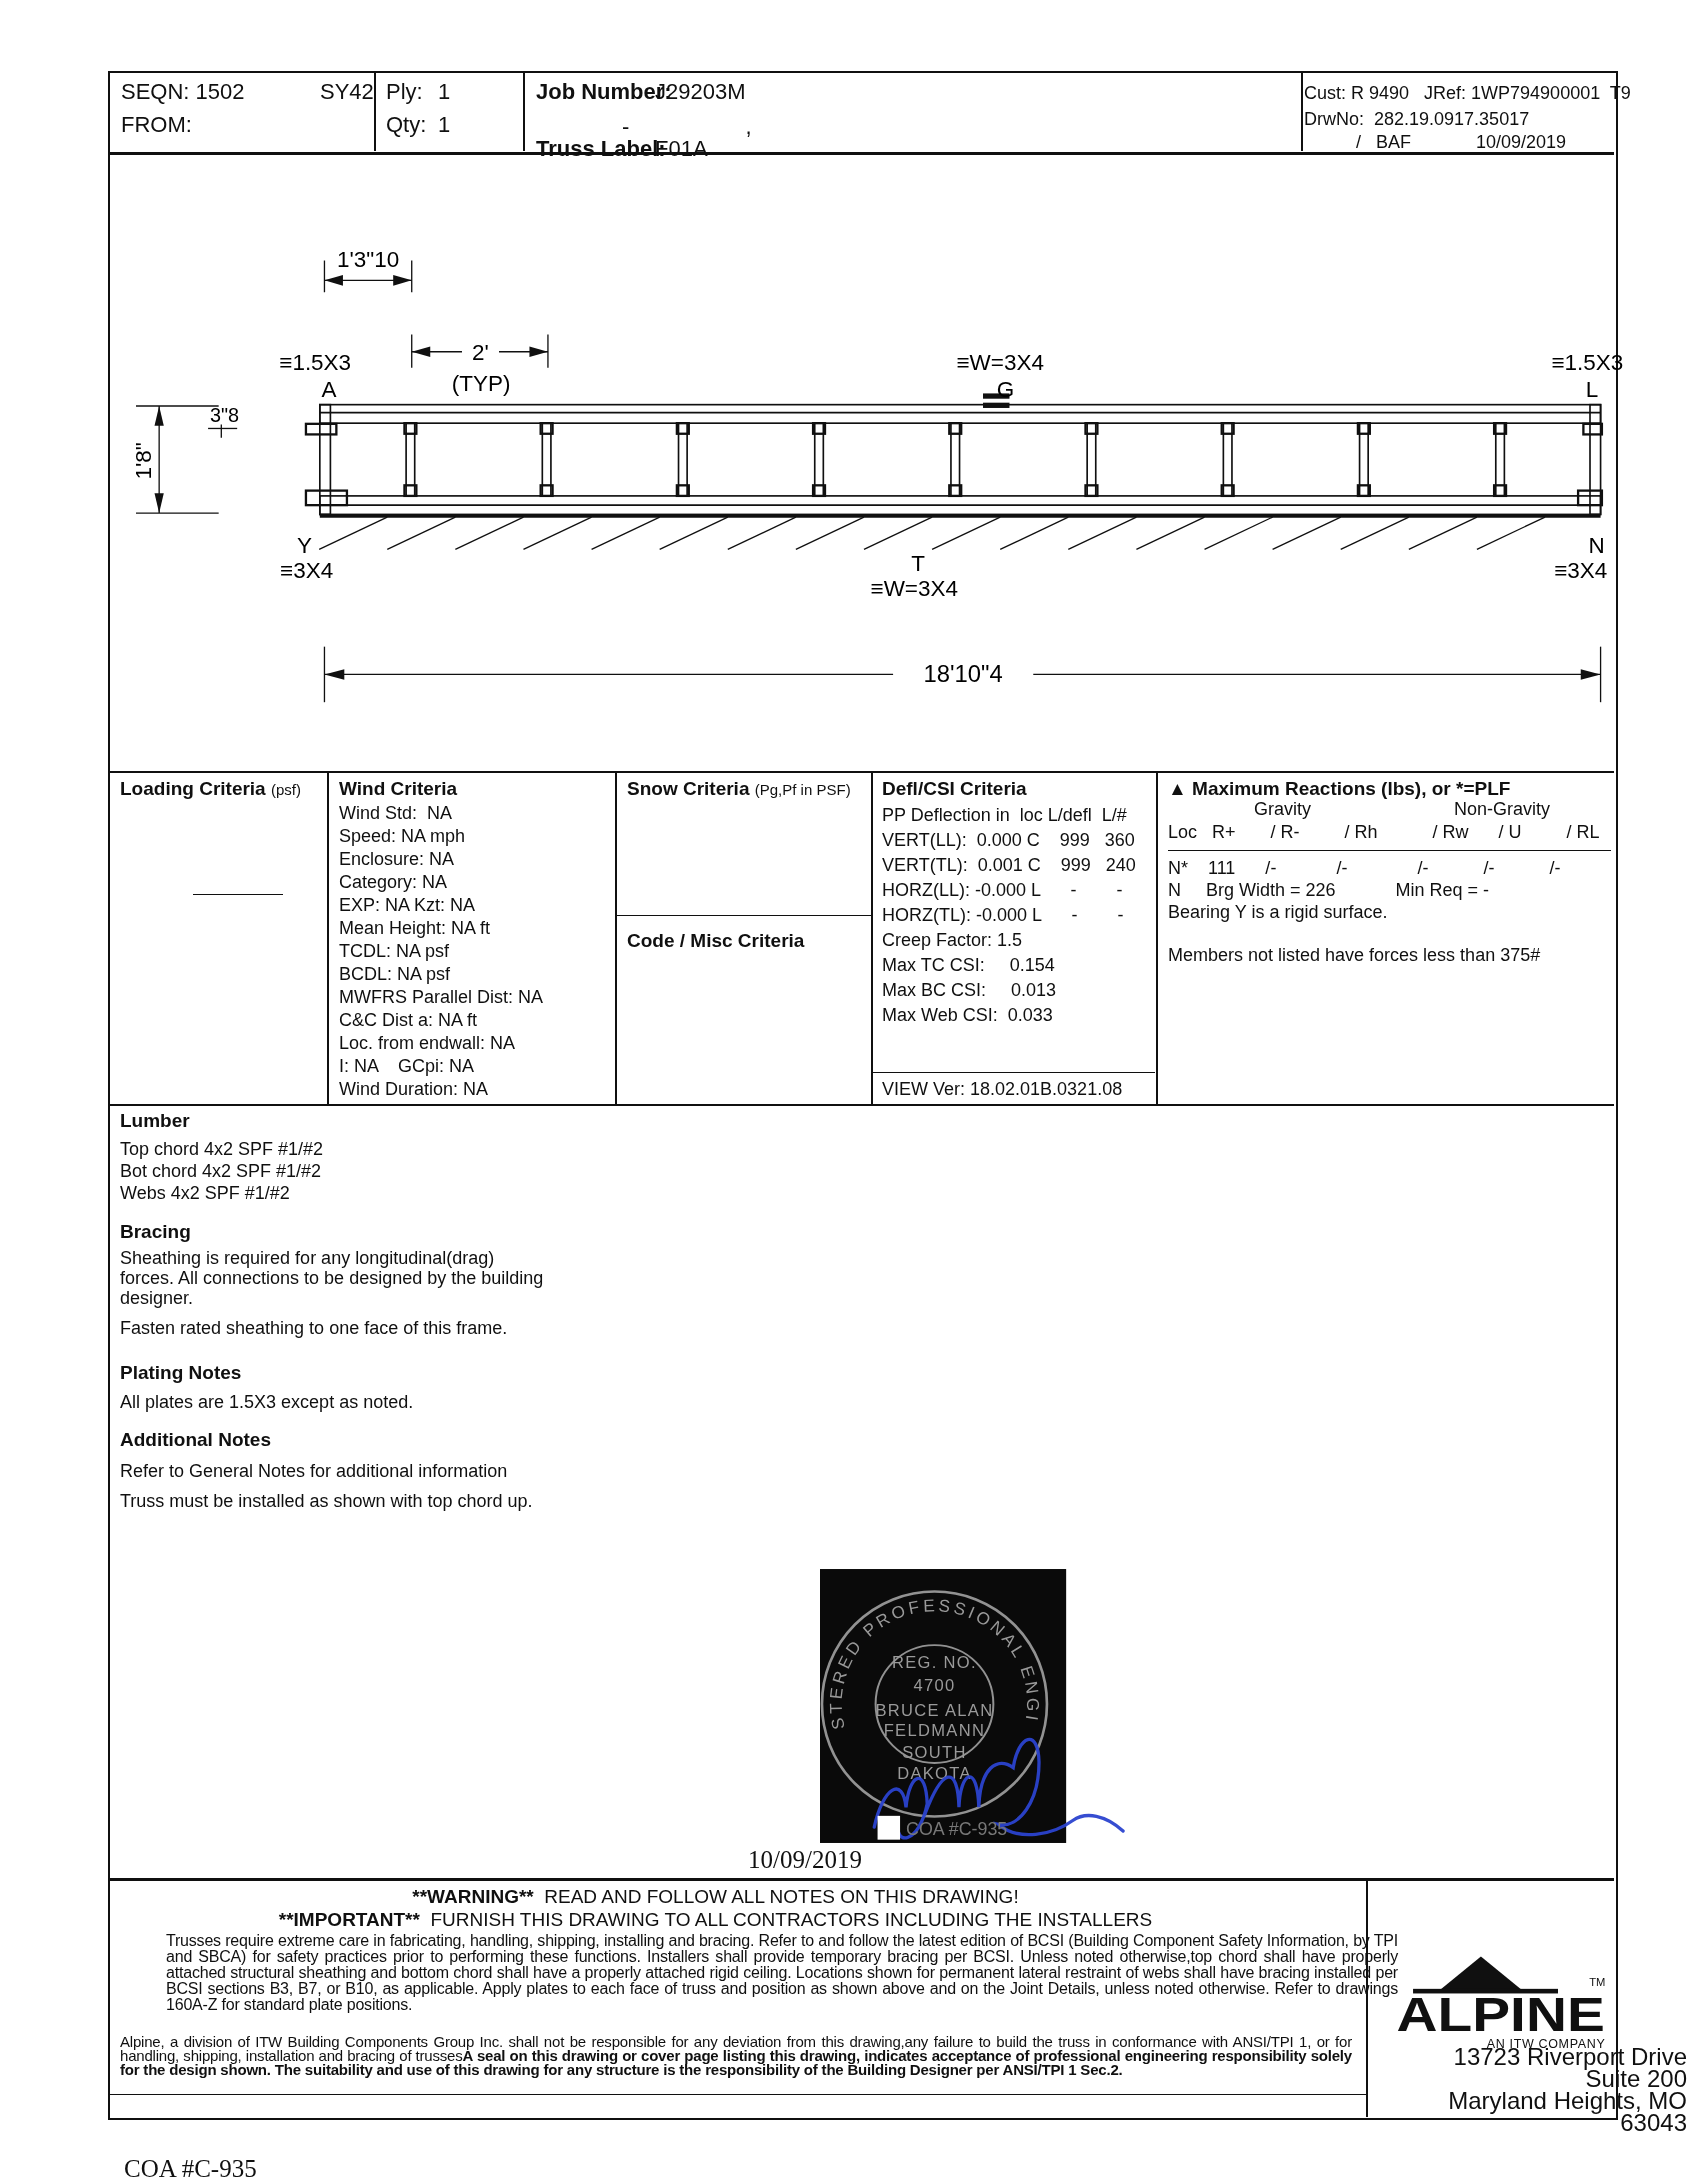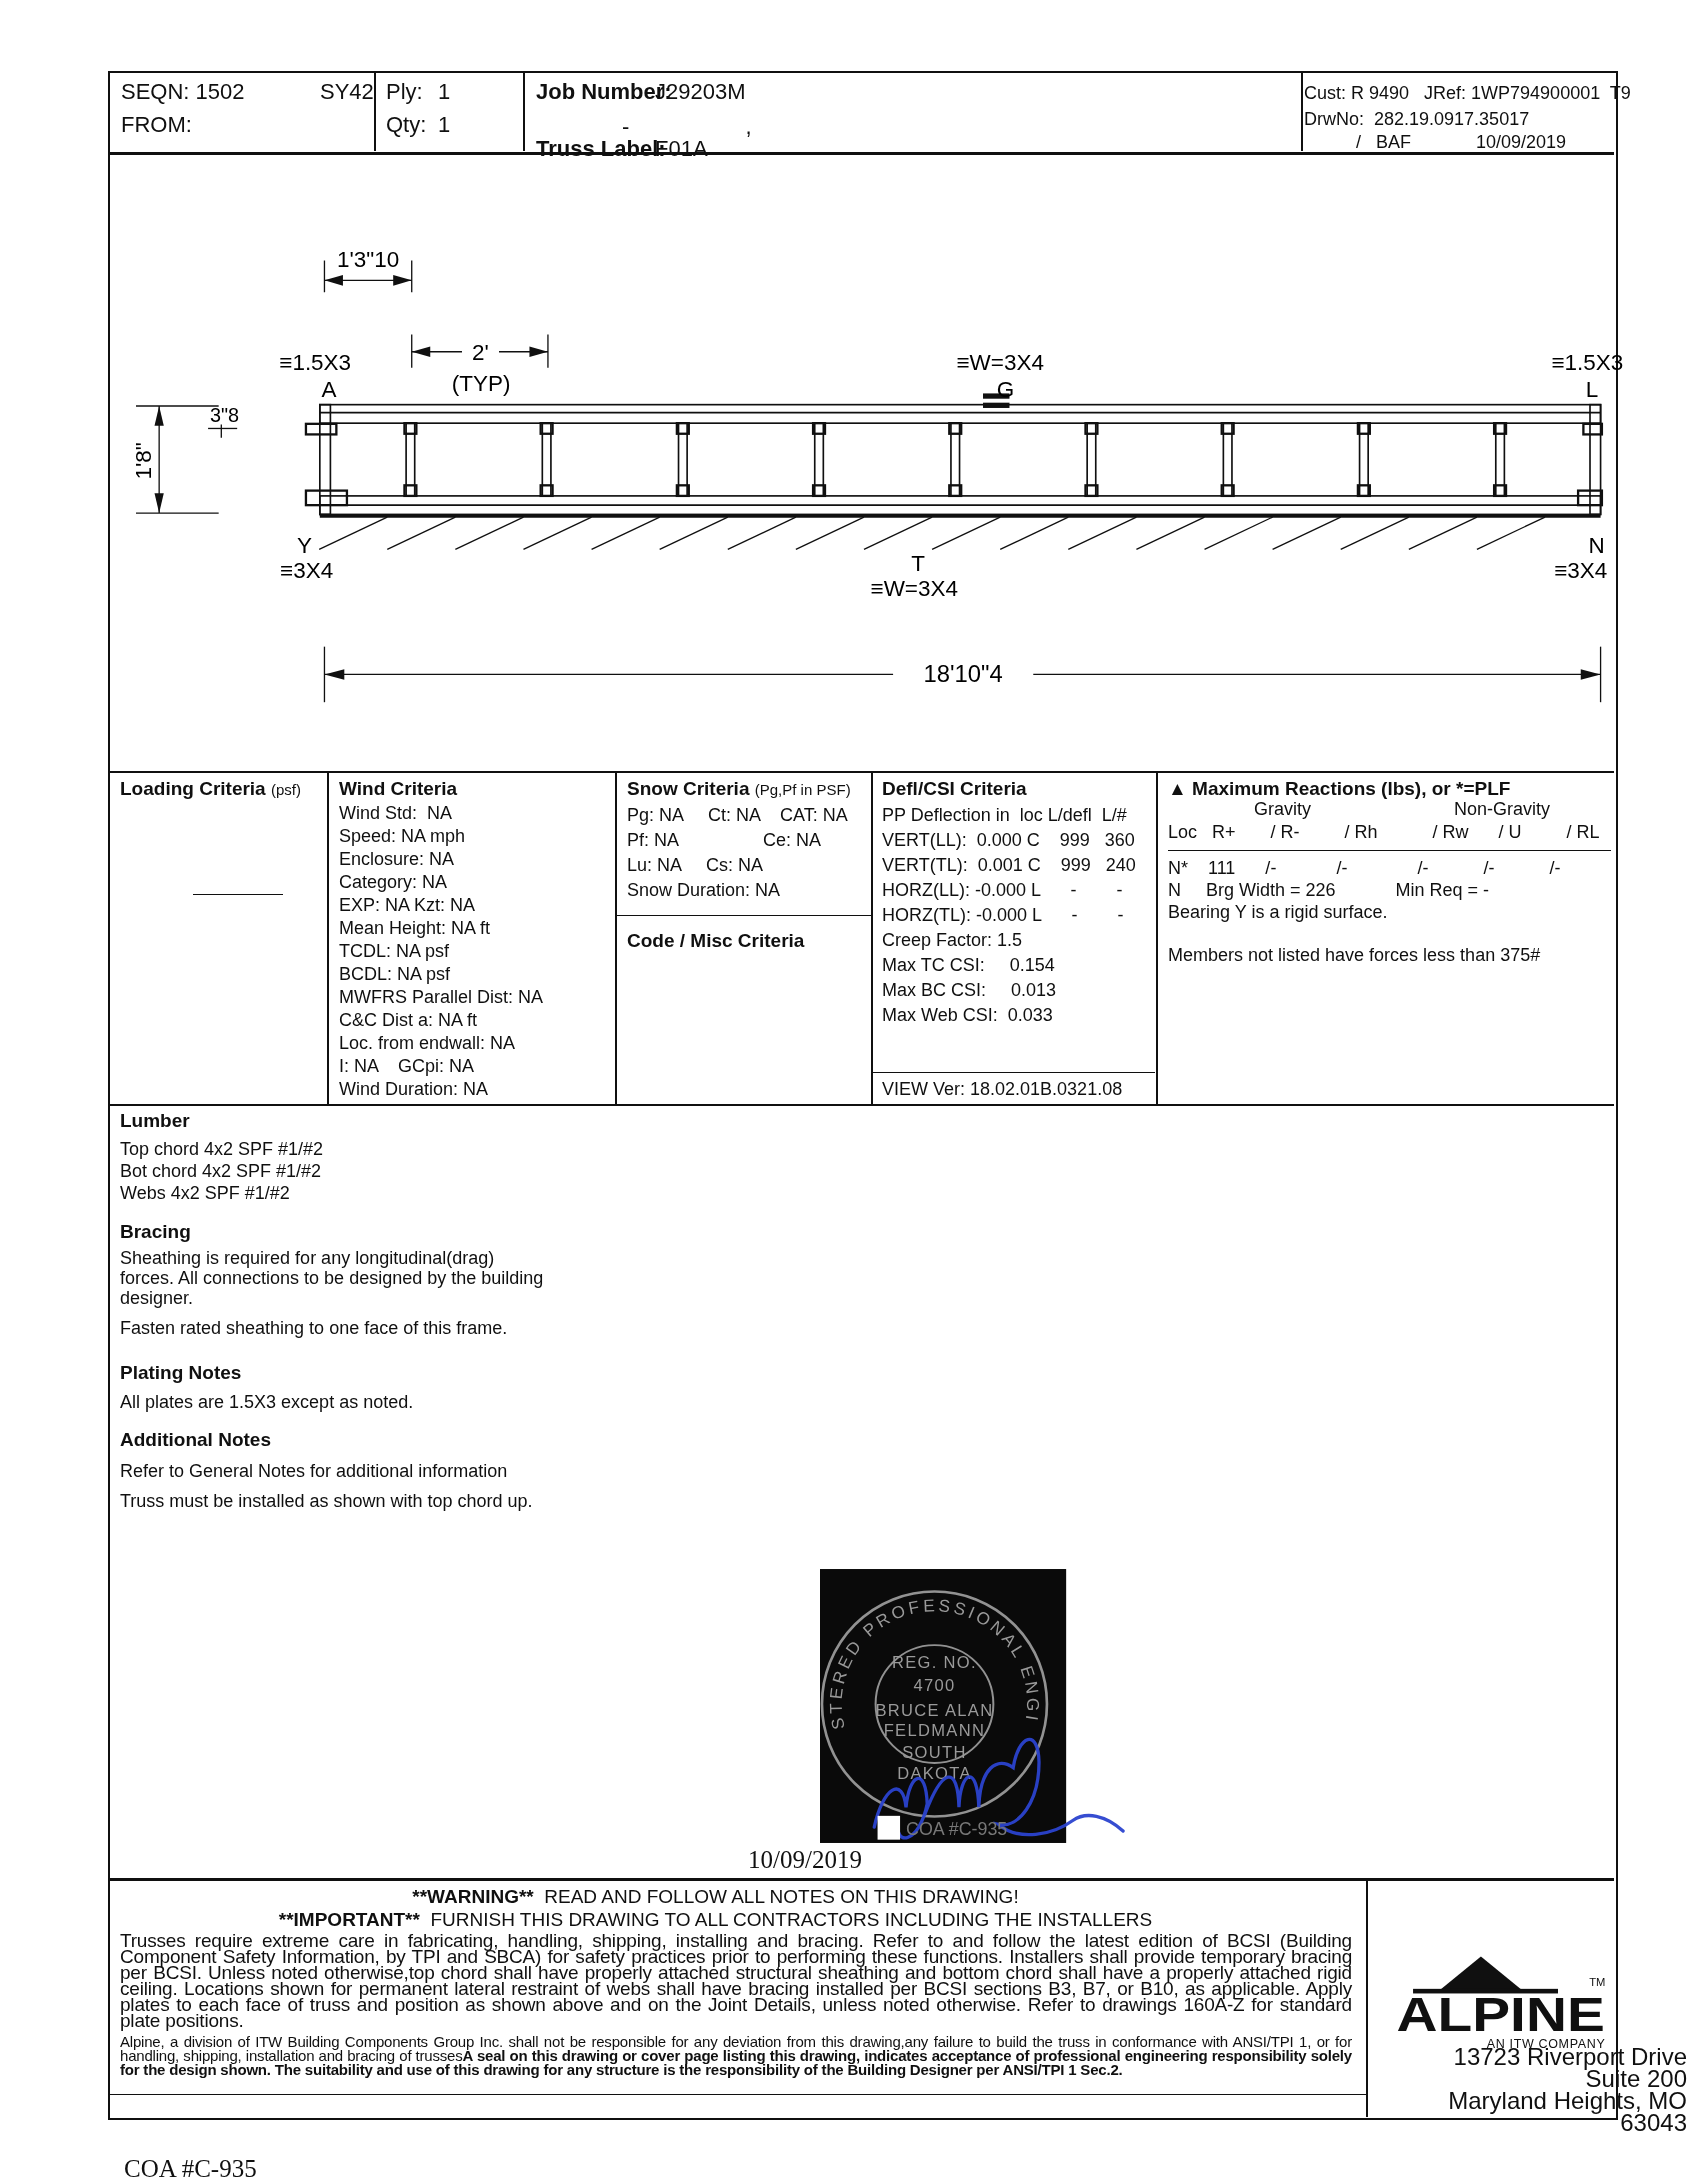--- a/index.html
+++ b/index.html
@@ -29,21 +29,21 @@
   .r-txt{font-size:18px;white-space:pre;}
   
   .n-head{font-size:19px;font-weight:bold;}
   .n-rows{font-size:18px;}
   .n-rows div{height:22px;line-height:22px;white-space:pre;}
   .n-rows2 div{height:20px;line-height:20px;white-space:pre;}
   .n-rows3 div{height:30px;line-height:30px;white-space:pre;}
   .n-line{font-size:18px;white-space:pre;}
   
   .w-center{text-align:center;font-size:19px;}
-  .w-para{font-size:19px;line-height:16px;text-align:justify;letter-spacing:-0.2px;}
+  .w-para{font-size:16px;line-height:16px;text-align:justify;letter-spacing:-0.2px;margin-left:46px;}
   .w-para2{font-size:15px;line-height:14.2px;text-align:justify;letter-spacing:-0.2px;}
   .w-footer{font-size:15px;white-space:pre;letter-spacing:-0.2px;}
   .serif{font-family:"Liberation Serif", serif;}
   .addr{font-size:24px;line-height:22px;text-align:right;}
   svg text{font-family:"Liberation Sans", sans-serif;}
 </style>
 </head>
 <body>
 
 <div class="page">
@@ -228,21 +228,20 @@
     <span class="c-unit">(psf)</span>
   </div>
 
   <div class="abs c-head" style="left:339px;top:778px;">Wind Criteria</div>
   <div class="abs c-rows lh-wind" style="left:339px;top:802px;"><div>Wind Std:  NA</div><div>Speed: NA mph</div><div>Enclosure: NA</div><div>Category: NA</div><div>EXP: NA Kzt: NA</div><div>Mean Height: NA ft</div><div>TCDL: NA psf</div><div>BCDL: NA psf</div><div>MWFRS Parallel Dist: NA</div><div>C&amp;C Dist a: NA ft</div><div>Loc. from endwall: NA</div><div>I: NA    GCpi: NA</div><div>Wind Duration: NA</div></div>
 
   <div class="abs c-head" style="left:627px;top:778px;">
     <span>Snow Criteria</span>
     <span class="c-unit">(Pg,Pf in PSF)</span>
   </div>
-  <div class="abs c-rows lh-snow" style="left:627px;top:803px;"><div>Pg: NA     Ct: NA    CAT: NA</div><div>Pf: NA                 Ce: NA</div><div>Lu: NA     Cs: NA</div><div>Snow Duration: NA</div></div>
 
   <div class="abs c-head" style="left:627px;top:930px;">Code / Misc Criteria</div>
 
   <div class="abs c-head" style="left:882px;top:778px;">Defl/CSI Criteria</div>
   <div class="abs c-rows lh-defl" style="left:882px;top:803px;"><div>PP Deflection in  loc L/defl  L/#</div><div>VERT(LL):  0.000 C    999   360</div><div>VERT(TL):  0.001 C    999   240</div><div>HORZ(LL): -0.000 L      -        -</div><div>HORZ(TL): -0.000 L      -        -</div><div>Creep Factor: 1.5</div><div>Max TC CSI:     0.154</div><div>Max BC CSI:     0.013</div><div>Max Web CSI:  0.033</div></div>
   <div class="abs c-rows" style="left:882px;top:1079px;">VIEW Ver: 18.02.01B.0321.08</div>
 
   <div class="abs c-head" style="left:1168px;top:778px;">▲ Maximum Reactions (lbs), or *=PLF</div>
   <div class="abs r-txt" style="left:1242px;top:799px;margin-left:12px;">Gravity</div>
   <div class="abs r-txt" style="left:1454px;top:799px;">Non-Gravity</div>

